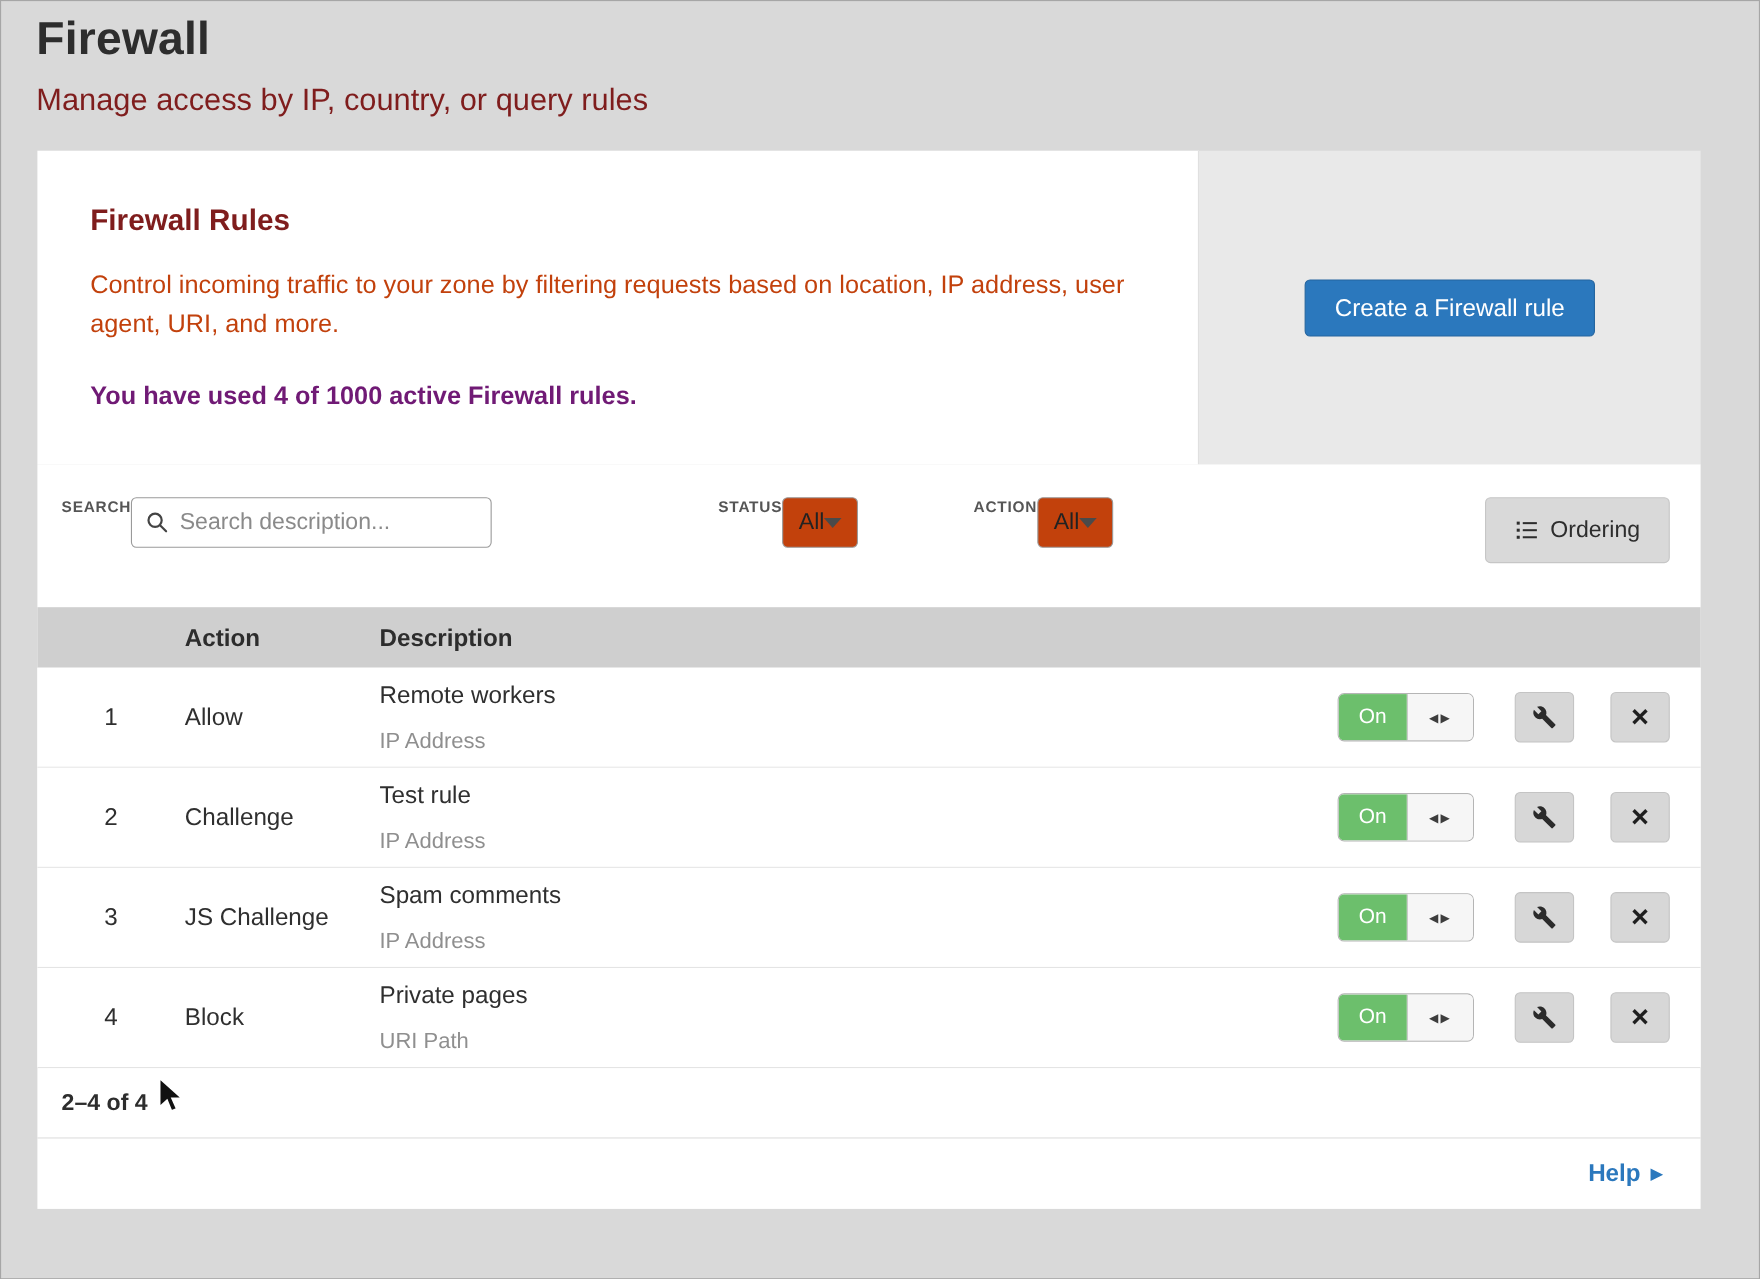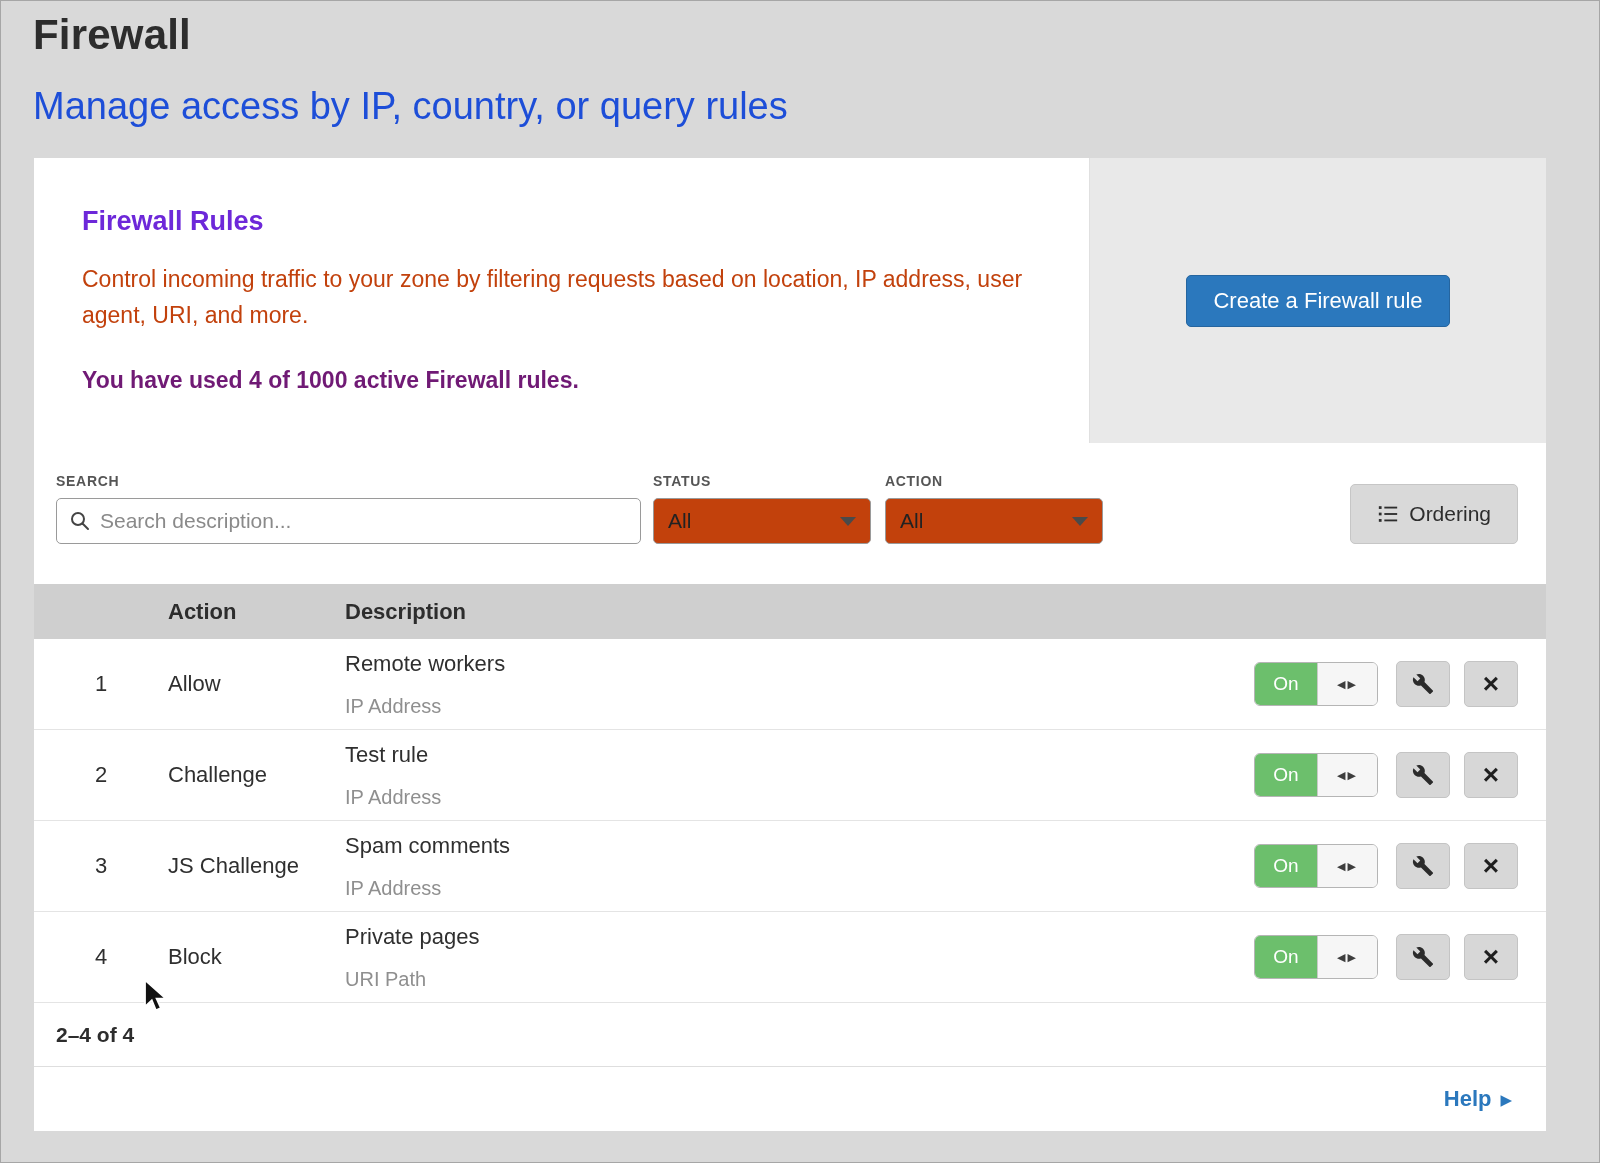--- a/index.html
+++ b/index.html
@@ -8,36 +8,36 @@
     font-family: "Liberation Sans", "DejaVu Sans", sans-serif;
     background: #d9d9d9;
     color: #2f2f2f;
     overflow: hidden;
   }
   .screen { position: relative; width: 1600px; height: 1163px; border: 1px solid #a6a6a6; }
 
   
   .page-header { padding: 10px 0 0 32px; }
   .page-title { font-size: 42px; font-weight: 600; color: #2d2d2d; letter-spacing: 0.2px; }
-  .page-subtitle { margin-top: 26px; font-size: 38px; font-weight: 400; color: #1d4ed8; }
+  .page-subtitle { margin-top: 16px; font-size: 28px; font-weight: 400; color: #7f1d1d; }
 
   
   .card {
     display: flex;
     width: 1512px;
     margin: 30px 0 0 33px;
     height: 285px;
   }
   .card-left {
     width: 1056px;
     background: #ffffff;
     padding: 48px 60px 0 48px;
     border-right: 1px solid #e0e0e0;
   }
-  .card-title { font-size: 27px; font-weight: 700; color: #6d28d9; }
+  .card-title { font-size: 27px; font-weight: 700; color: #7f1d1d; }
   .card-desc { margin-top: 24px; font-size: 23px; line-height: 36px; color: #c2410c; max-width: 950px; }
   .card-usage { margin-top: 34px; font-size: 23px; font-weight: 700; color: #701a75; }
   .card-right {
     flex: 1;
     background: #e9e9e9;
     display: flex; align-items: center; justify-content: center;
   }
   .create-btn {
     background: #2b78bd;
     color: #ffffff;
@@ -51,21 +51,21 @@
 
   
   .sheet { width: 1512px; margin-left: 33px; background: #ffffff; }
 
   
   .filters {
     display: flex;
     align-items: flex-start;
     padding: 30px 28px 40px 22px;
   }
-  .filter-group { display: flex; flex-direction: column; }
+  .filter-group { display: flex; flex-direction: row; }
   .filter-label {
     font-size: 14px; font-weight: 700; letter-spacing: 0.7px;
     color: #555; margin-bottom: 9px;
   }
   .search-group { width: 585px; margin-right: 12px; }
   .search-box {
     display: flex; align-items: center;
     height: 46px; border: 1px solid #9a9a9a; border-radius: 5px;
     background: #fff; padding: 0 12px;
   }
@@ -110,21 +110,21 @@
   .rule-row {
     height: 91px;
     border-bottom: 1px solid #e4e4e4;
     background: #fff;
   }
   .cell-index { text-align: center; font-size: 22px; color: #2f2f2f; }
   .cell-action { font-size: 22px; color: #2f2f2f; }
   .cell-desc-main { font-size: 22px; color: #2f2f2f; }
   .cell-desc-sub { margin-top: 18px; font-size: 20px; color: #8f8f8f; }
   .cell-controls {
-    display: flex; align-items: center; justify-content: flex-end;
+    display: flex; align-items: center; justify-content: space-between;
     gap: 14px; padding-right: 28px;
   }
   .toggle {
     display: flex; width: 124px; height: 44px;
     border: 1px solid #b5b5b5; border-radius: 6px; overflow: hidden;
     cursor: pointer; flex: 0 0 auto; margin-right: 4px;
   }
   .toggle-on {
     width: 62px; background: #6cbf6c; color: #fff;
     display: flex; align-items: center; justify-content: center;

